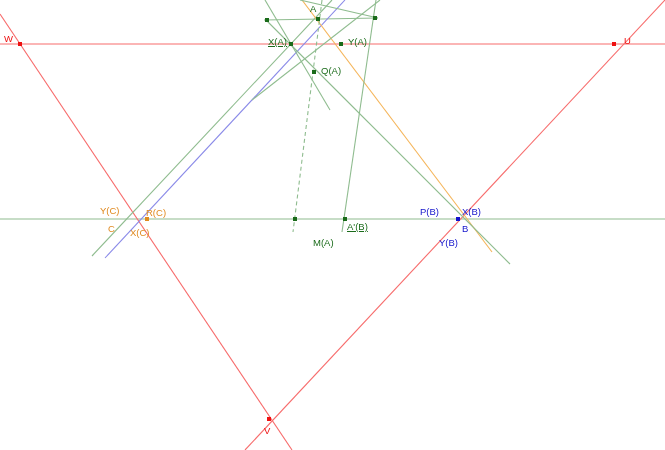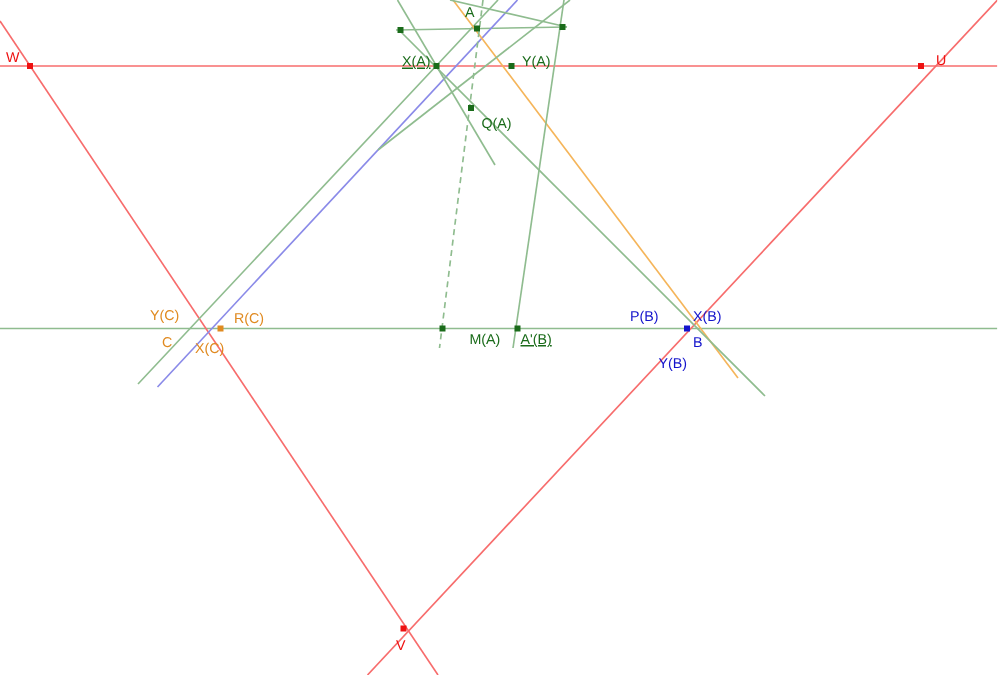--- a/index.html
+++ b/index.html
@@ -71,25 +71,25 @@
       </g>
   </svg>
 
   <div id="labels-layer">
       <div class="lbl" style="left: 4px; top: 34px; color: rgb(238, 17, 17);">W</div>
       <div class="lbl" style="left: 624px; top: 36px; color: rgb(238, 17, 17);">U</div>
       <div class="lbl" style="left: 264px; top: 426px; color: rgb(238, 17, 17);">V</div>
       <div class="lbl" style="left: 310px; top: 4px; color: rgb(26, 107, 26);">A</div>
       <div class="lbl" style="left: 268px; top: 37px; color: rgb(26, 107, 26); text-decoration: underline;">X(A)</div>
       <div class="lbl" style="left: 348px; top: 37px; color: rgb(26, 107, 26);">Y(A)</div>
-      <div class="lbl" style="left: 321px; top: 78px; color: rgb(26, 107, 26);">Q(A)</div>
-      <div class="lbl" style="left: 301px; top: 222px; color: rgb(26, 107, 26); padding-left: 12px;">M(A)</div>
+      <div class="lbl" style="left: 321px; top: 66px; color: rgb(26, 107, 26);">Q(A)</div>
+      <div class="lbl" style="left: 301px; top: 238px; color: rgb(26, 107, 26); padding-left: 12px;">M(A)</div>
       <div class="lbl" style="left: 347px; top: 222px; color: rgb(26, 107, 26); text-decoration: underline;">A'(B)</div>
       <div class="lbl" style="left: 100px; top: 206px; color: rgb(224, 138, 32); text-align: center;">Y(C)</div>
-      <div class="lbl" style="left: 156px; top: 208px; color: rgb(224, 138, 32);">R(C)</div>
+      <div class="lbl" style="left: 146px; top: 208px; color: rgb(224, 138, 32);">R(C)</div>
       <div class="lbl" style="left: 108px; top: 224px; color: rgb(224, 138, 32);">C</div>
       <div class="lbl" style="left: 130px; top: 228px; color: rgb(224, 138, 32);">X(C)</div>
       <div class="lbl" style="left: 420px; top: 207px; color: rgb(20, 20, 204); text-align: center;">P(B)</div>
       <div class="lbl" style="left: 462px; top: 207px; color: rgb(20, 20, 204);">X(B)</div>
       <div class="lbl" style="left: 462px; top: 224px; color: rgb(20, 20, 204);">B</div>
       <div class="lbl" style="left: 439px; top: 238px; color: rgb(20, 20, 204);">Y(B)</div>
     </div>
 
 </div>
 

